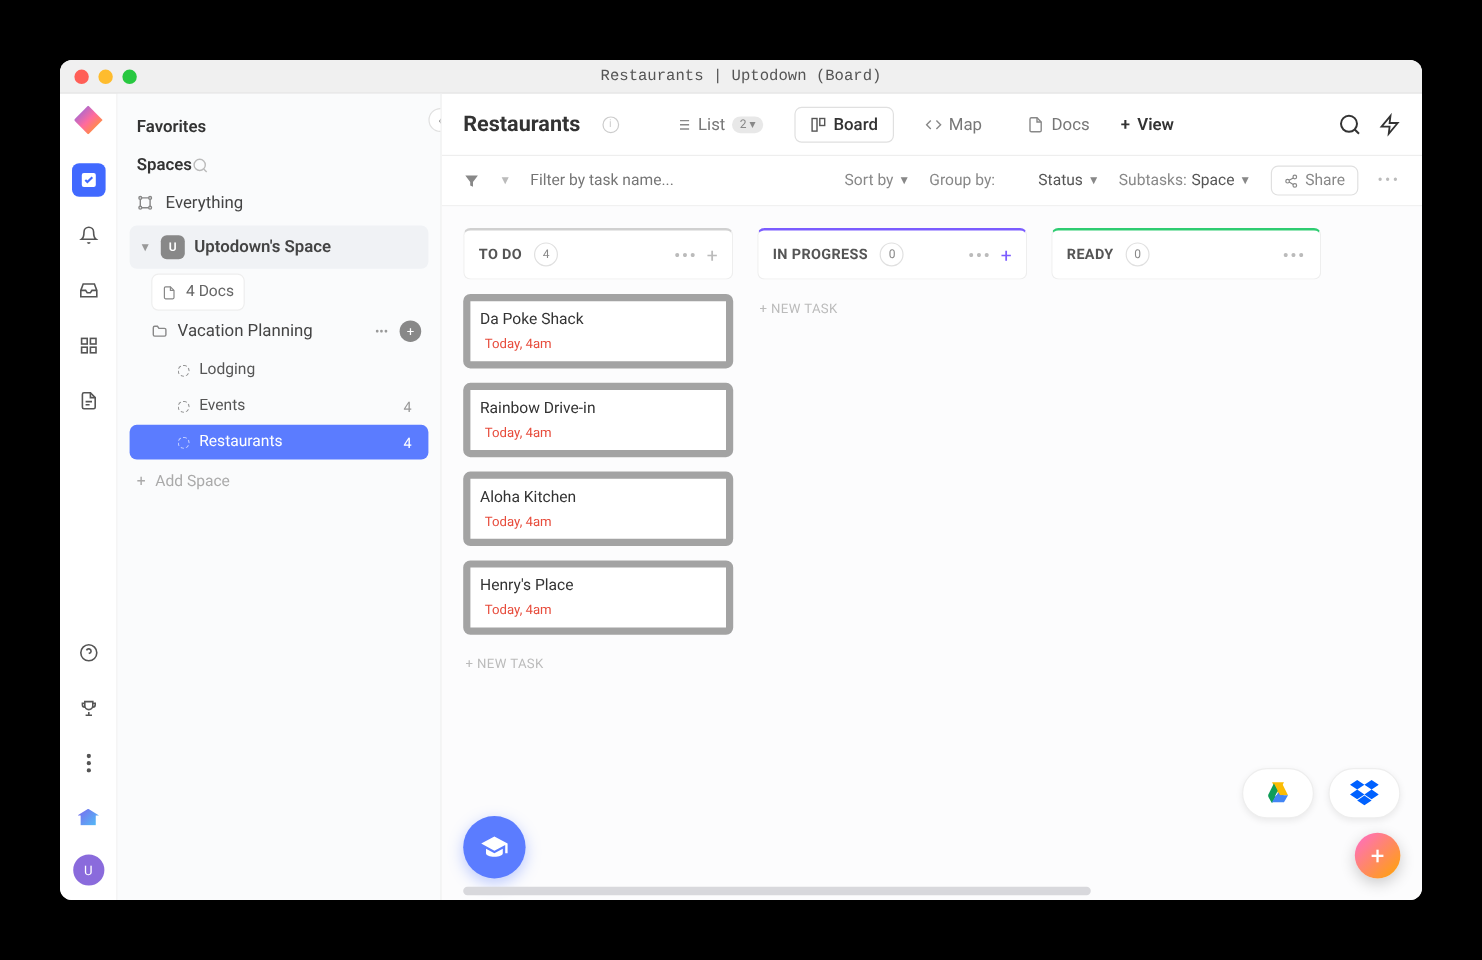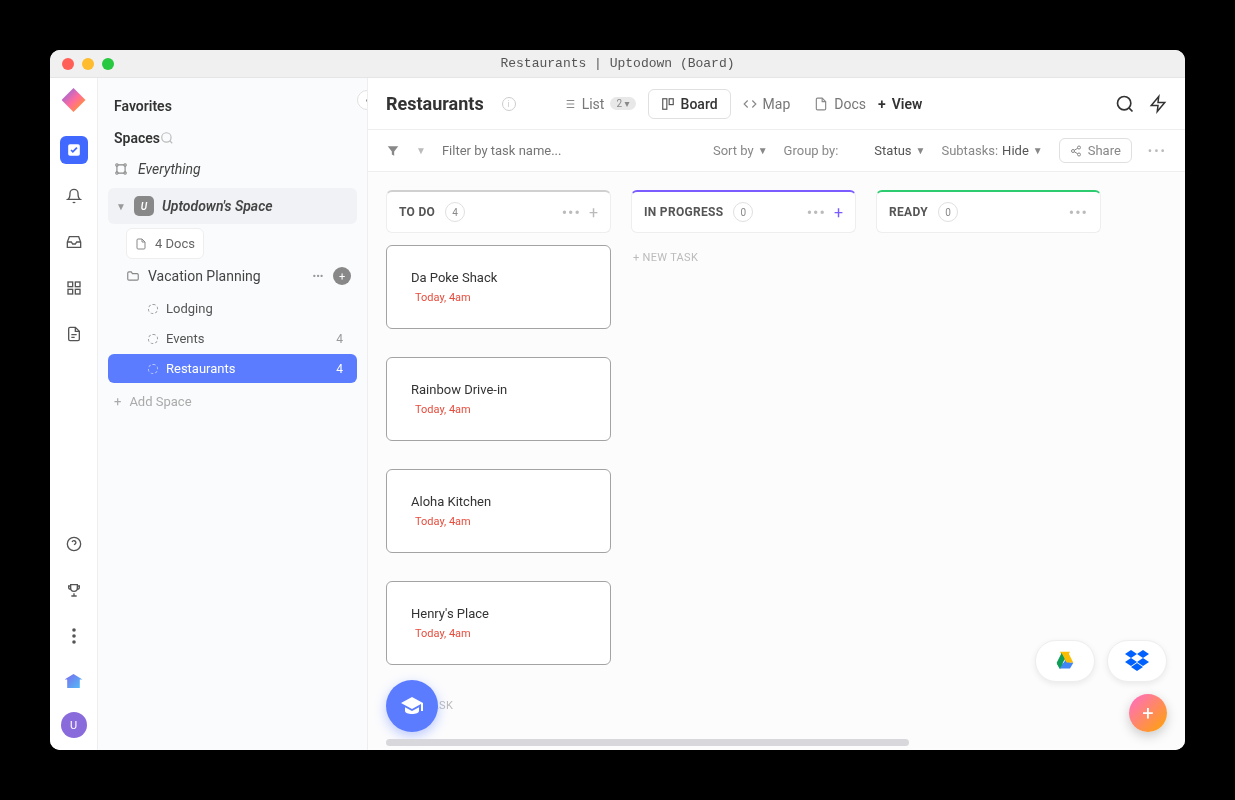--- a/index.html
+++ b/index.html
@@ -17,61 +17,61 @@
 .rail-item.active { background:#4169ff; color:#fff; }
 .rail-spacer { flex:1; }
 .avatar-sm { width:26px; height:26px; border-radius:50%; background:#8a6bdc; color:#fff; font-size:11px; display:flex; align-items:center; justify-content:center; margin-bottom:12px; position:relative;}
 .ws { position:relative; display:flex; align-items:center; justify-content:center; width:26px; height:26px;}
 .ws-icon { width:18px; height:14px; background:linear-gradient(135deg,#7b68ee,#4fc3f7); clip-path:polygon(50% 0,100% 40%,85% 40%,85% 100%,15% 100%,15% 40%,0 40%);}
 .sidebar { width:270px; background:#fafbfc; border-right:1px solid #eee; padding:12px 10px; position:relative; overflow:hidden;}
 .collapse { position:absolute; right:0; top:12px; width:20px; height:20px; border:1px solid #e0e0e0; border-radius:50%; background:#fff; display:flex; align-items:center; justify-content:center; font-size:12px; color:#888; cursor:pointer; transform:translateX(50%); z-index:5;}
 .sec-head { font-size:14px; font-weight:600; color:#333; padding:8px 6px; cursor:pointer;}
 .sec-row { display:flex; align-items:center; justify-content:flex-start; padding:8px 6px; cursor:pointer;}
 .sec-icon { color:#bbb; font-size:13px; }
-.tree-row { display:flex; align-items:center; gap:8px; padding:7px 6px; font-size:14px; color:#444; border-radius:6px; cursor:pointer;font-style:italic;}
+.tree-row { display:flex; align-items:center; gap:8px; padding:7px 6px; font-size:14px; color:#444; border-radius:6px; cursor:pointer;}
 .tree-row .icn { width:16px; text-align:center; color:#999; font-size:12px;}
 .space-row { background:#f0f2f5; border-radius:6px; padding:8px 8px; margin:4px 0;}
 .space-badge { width:20px; height:20px; border-radius:5px; background:#888; color:#fff; font-size:10px; display:flex; align-items:center; justify-content:center; font-weight:600;}
 .docs-row { margin-left:18px; padding:7px 8px; display:flex; align-items:center; gap:8px; font-size:13px; color:#666; background:#fff; border:1px solid #eee; border-radius:6px; width:fit-content; margin-top:4px; cursor:pointer;}
 .folder-row { display:flex; align-items:center; gap:8px; padding:8px 6px 8px 18px; font-size:14px; color:#444; position:relative;}
 .folder-row .actions { margin-left:auto; display:flex; gap:6px; align-items:center;}
 .folder-row .act { width:18px;height:18px;border-radius:50%;display:flex;align-items:center;justify-content:center;font-size:11px;}
 .folder-row .add { background:#888; color:#fff;}
 .list-row { display:flex; align-items:center; gap:8px; padding:7px 6px 7px 40px; font-size:13px; color:#555; border-radius:6px; cursor:pointer; margin:1px 0;}
 .list-row.selected { background:#5b7cff; color:#fff; }
 .list-row.selected .cnt { color:#fff; }
 .list-row .dot-icn { width:10px;height:10px;border:1.5px dashed currentColor;border-radius:50%;opacity:.6;}
 .list-row .cnt { margin-left:auto; color:#999; font-size:12px; padding-right:8px;}
 .add-space { display:flex; align-items:center; gap:8px; padding:10px 6px; font-size:13px; color:#aaa; cursor:pointer;}
 .main { flex:1; display:flex; flex-direction:column; overflow:hidden; }
 .topbar { height:52px; display:flex; align-items:center; padding:0 18px; gap:18px; border-bottom:1px solid #eee; }
 .page-title { font-size:18px; font-weight:700; color:#333; }
 .info-dot { width:14px;height:14px;border:1.5px solid #ccc;border-radius:50%;font-size:9px;color:#ccc;display:flex;align-items:center;justify-content:center;}
-.tabs { display:flex; gap:0; margin-left:16px; }
+.tabs { display:flex; gap:14px; margin-left:16px; }
 .tab { display:flex; align-items:center; gap:6px; padding:6px 12px; font-size:14px; color:#777; border-radius:6px; cursor:pointer;}
 .tab.active { border:1px solid #e0e0e0; color:#333; font-weight:500;}
 .tab .badge { background:#e8e8e8; color:#888; font-size:10px; padding:1px 6px; border-radius:10px;}
 .view-add { display:flex; align-items:center; gap:6px; font-size:14px; color:#333; font-weight:600; cursor:pointer;}
 .topbar-right { margin-left:auto; display:flex; gap:14px; }
 .search-ic, .flash-ic { font-size:18px; color:#444; cursor:pointer;}
 .toolbar { height:42px; display:flex; align-items:center; padding:0 18px; gap:16px; font-size:13px; color:#888; border-bottom:1px solid #eee;}
 .filter-input { border:none; outline:none; font-size:13px; color:#14532d; background:transparent; width:200px;}
 .tool-spacer { flex:1; }
 .tool-item { display:flex; align-items:center; gap:4px; cursor:pointer;}
 .share-btn { border:1px solid #e0e0e0; padding:4px 10px; border-radius:6px; display:flex; align-items:center; gap:6px; cursor:pointer;}
 .board { flex:1; padding:18px; display:flex; gap:20px; overflow-x:auto; background:#fcfcfd; position:relative;}
 .col { width:225px; flex-shrink:0;}
 .col-head { background:#fff; border:1px solid #eee; border-top:2px solid transparent; border-radius:6px; padding:10px 12px; display:flex; align-items:center; gap:10px; margin-bottom:12px;}
 .col-head.todo { border-top-color:#d0d0d0;} 
 .col-head.progress { border-top-color:#7b5cff;} 
 .col-head.ready { border-top-color:#2ecc71;} 
 .col-title { font-size:12px; font-weight:700; color:#555; letter-spacing:.3px;}
 .col-count { width:20px;height:20px;border-radius:50%;border:1px solid #e0e0e0;font-size:10px;color:#888;display:flex;align-items:center;justify-content:center;}
 .col-actions { margin-left:auto; display:flex; gap:8px; color:#bbb; align-items:center;}
-.card { background:#fff; border:1px solid #a3a3a3; border-radius:6px; padding:24px; margin-bottom:28px; cursor:pointer;}
+.card { background:#fff; border:6px solid #a3a3a3; border-radius:6px; padding:8px; margin-bottom:12px; cursor:pointer;}
 .card-title { font-size:13px; color:#333; margin-bottom:6px;}
 .card-date { font-size:11px; color:#e74c3c; padding-left:4px;}
 .new-task { font-size:11px; color:#bbb; padding:6px 2px; cursor:pointer; letter-spacing:.3px;}
 .fab-edu { position:absolute; left:18px; bottom:18px; width:52px; height:52px; border-radius:50%; background:#5b7cff; color:#fff; display:flex; align-items:center; justify-content:center; font-size:22px; cursor:pointer; box-shadow:0 4px 12px rgba(91,124,255,.4);}
 .fab-add { position:absolute; right:18px; bottom:18px; width:38px; height:38px; border-radius:50%; background:linear-gradient(135deg,#ff6bcb,#ffa500); color:#fff; display:flex; align-items:center; justify-content:center; font-size:20px; cursor:pointer; box-shadow:0 4px 12px rgba(0,0,0,.2);}
 .cloud-btns { position:absolute; right:18px; bottom:68px; display:flex; gap:12px;}
 .cloud { width:60px; height:42px; border-radius:22px; background:#fff; border:1px solid #eee; display:flex; align-items:center; justify-content:center; cursor:pointer; box-shadow:0 2px 6px rgba(0,0,0,.08);}
 .gdrive { width:22px;height:20px; }
 .scrollbar { position:absolute; bottom:4px; left:18px; width:64%; height:7px; background:#d8d8dc; border-radius:4px;}
 svg { display:block; }
@@ -288,21 +288,21 @@
           <span>Sort by</span>
             <span style="font-size:10px;">▼</span>
         </div>
         <div class="tool-item">
           <span>Group by:</span>
           <span style="color:#555;margin-left:32px;">Status</span>
             <span style="font-size:10px;">▼</span>
         </div>
         <div class="tool-item">
           <span>Subtasks:</span>
-          <span style="color:#555;">Hide</span>
+          <span style="color:#555;">Space</span>
             <span style="font-size:10px;">▼</span>
         </div>
         <div class="share-btn">
           <svg width="12" height="12" viewBox="0 0 24 24" fill="none" stroke="#888" stroke-width="2">
               <circle cx="18" cy="5" r="3"></circle>
               <circle cx="6" cy="12" r="3"></circle>
               <circle cx="18" cy="19" r="3"></circle>
               <path d="M8.6 10.5l6.8-4M8.6 13.5l6.8 4"></path>
             </svg>
           <span>Share</span>

